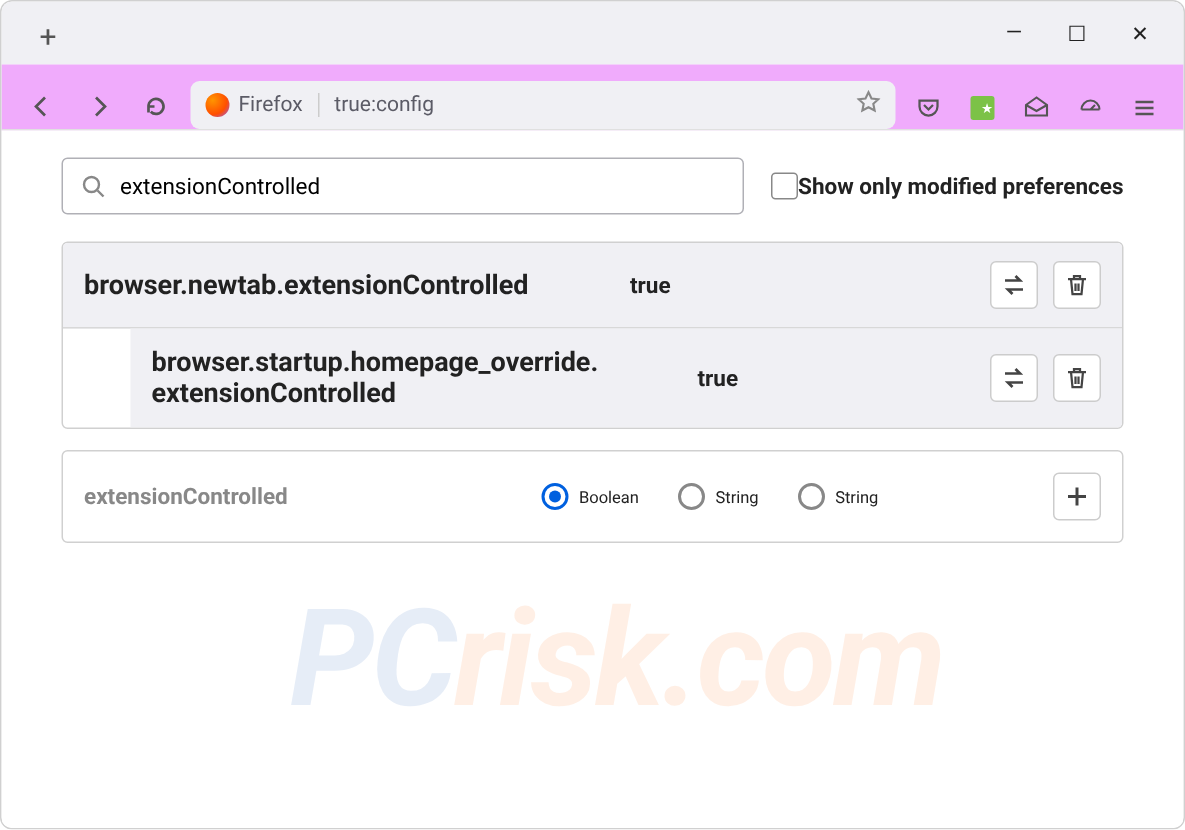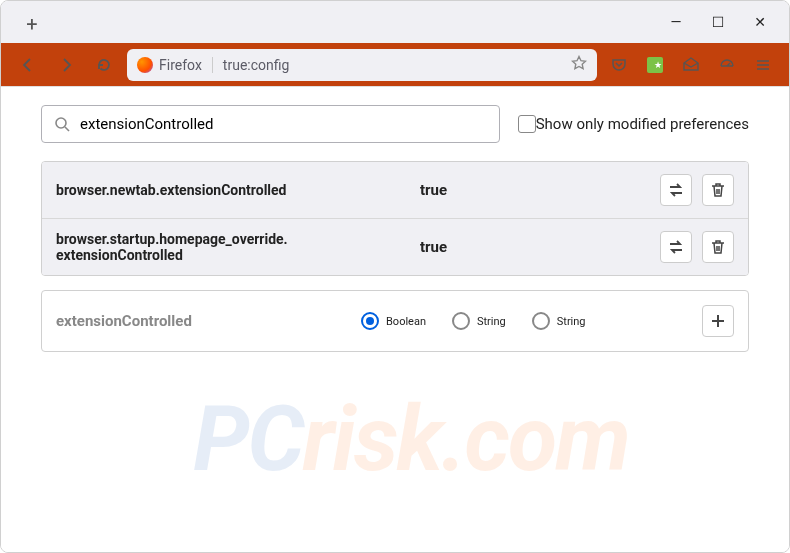--- a/index.html
+++ b/index.html
@@ -7,40 +7,40 @@
 
 .window-chrome { width: 100%; height: 100%; border: 1px solid #d0d0d0; border-radius: 8px; overflow: hidden; display: flex; flex-direction: column; }
 
 .tab-bar { height: 42px; background: #f0f0f4; display: flex; align-items: center; padding: 0 8px; }
 .tab { display: flex; align-items: center; background: #fff; height: 34px; border-radius: 6px; padding: 0 12px; margin-top: 6px; min-width: 220px; gap: 8px; font-size: 13px; }
 .tab-close { margin-left: auto; font-size: 16px; color: #555; cursor: pointer; }
 .new-tab { width: 30px; height: 30px; display: flex; align-items: center; justify-content: center; font-size: 20px; color: #555; margin-left: 8px; margin-top: 4px; cursor: pointer; }
 .window-controls { margin-left: auto; display: flex; gap: 24px; padding-right: 12px; }
 .window-controls span { font-size: 14px; color: #222; cursor: pointer; width: 18px; text-align: center; }
 
-.toolbar { height: 44px; background: #c2410c; display: flex; align-items: center; padding: 0 12px; gap: 8px; border-bottom: 1px solid #e0e0e0; }
+.toolbar { height: 44px; background: #f0abfc; display: flex; align-items: flex-end; padding: 0 12px; gap: 8px; border-bottom: 1px solid #e0e0e0; }
 .nav-btn { width: 30px; height: 30px; display: flex; align-items: center; justify-content: center; color: #555; cursor: pointer; border-radius: 4px; }
 .addr-bar { flex: 1; height: 32px; background: #f0f0f4; border-radius: 6px; display: flex; align-items: center; padding: 0 10px; gap: 10px; font-size: 14px; }
 .addr-firefox { display: flex; align-items: center; gap: 6px; color: #5b5b66; border-right: 1px solid #ccc; padding-right: 10px; }
 .addr-url { color: #5b5b66; }
 .addr-star { margin-left: auto; color: #888; }
 .toolbar-icon { width: 28px; height: 28px; display: flex; align-items: center; justify-content: center; color: #555; cursor: pointer; }
 
 .content { flex: 1; background: #fff; padding: 18px 40px; position: relative; }
 
 .search-row { display: flex; align-items: center; gap: 18px; margin-bottom: 18px; }
 .search-box { flex: 1; height: 38px; border: 1px solid #b0b0b6; border-radius: 4px; display: flex; align-items: center; padding: 0 12px; gap: 10px; font-size: 15px; }
 .search-box svg { color: #888; flex-shrink: 0; }
-.checkbox-row { display: flex; align-items: center; gap: 0; font-size: 15px; color: #222; }
+.checkbox-row { display: flex; align-items: center; gap: 0; font-size: 15px; color: #222; font-weight: bold; }
 .checkbox { width: 18px; height: 18px; border: 1px solid #888; border-radius: 3px; }
 
 .pref-list { border: 1px solid #d0d0d0; border-radius: 4px; overflow: hidden; margin-bottom: 14px; }
 .pref-row { display: flex; align-items: center; padding: 12px 14px; background: #f0f0f4; border-bottom: 1px solid #d8d8d8; }
-.pref-row:last-child { border-bottom: none; }
-.pref-name { width: 364px; font-weight: 700; font-size: 14px; color: #222; word-break: break-word; }
+.pref-row:last-child { border-bottom: none; margin-left: 45px; }
+.pref-name { width: 364px; font-weight: 700; font-size: 18px; color: #222; word-break: break-word; }
 .pref-val { font-weight: 700; font-size: 15px; color: #222; }
 .pref-actions { margin-left: auto; display: flex; gap: 10px; }
 .icon-btn { width: 32px; height: 32px; background: #fff; border: 1px solid #ccc; border-radius: 4px; display: flex; align-items: center; justify-content: center; cursor: pointer; color: #444; }
 
 .new-pref { border: 1px solid #d0d0d0; border-radius: 4px; display: flex; align-items: center; padding: 14px; gap: 0; }
 .new-pref-name { width: 305px; font-weight: 700; font-size: 15px; color: #888; }
 .radio-group { display: flex; gap: 26px; align-items: center; }
 .radio-opt { display: flex; align-items: center; gap: 7px; font-size: 11px; color: #222; cursor: pointer; }
 .radio { width: 18px; height: 18px; border: 2px solid #888; border-radius: 50%; display: flex; align-items: center; justify-content: center; }
 .radio.selected { border-color: #0060df; }

